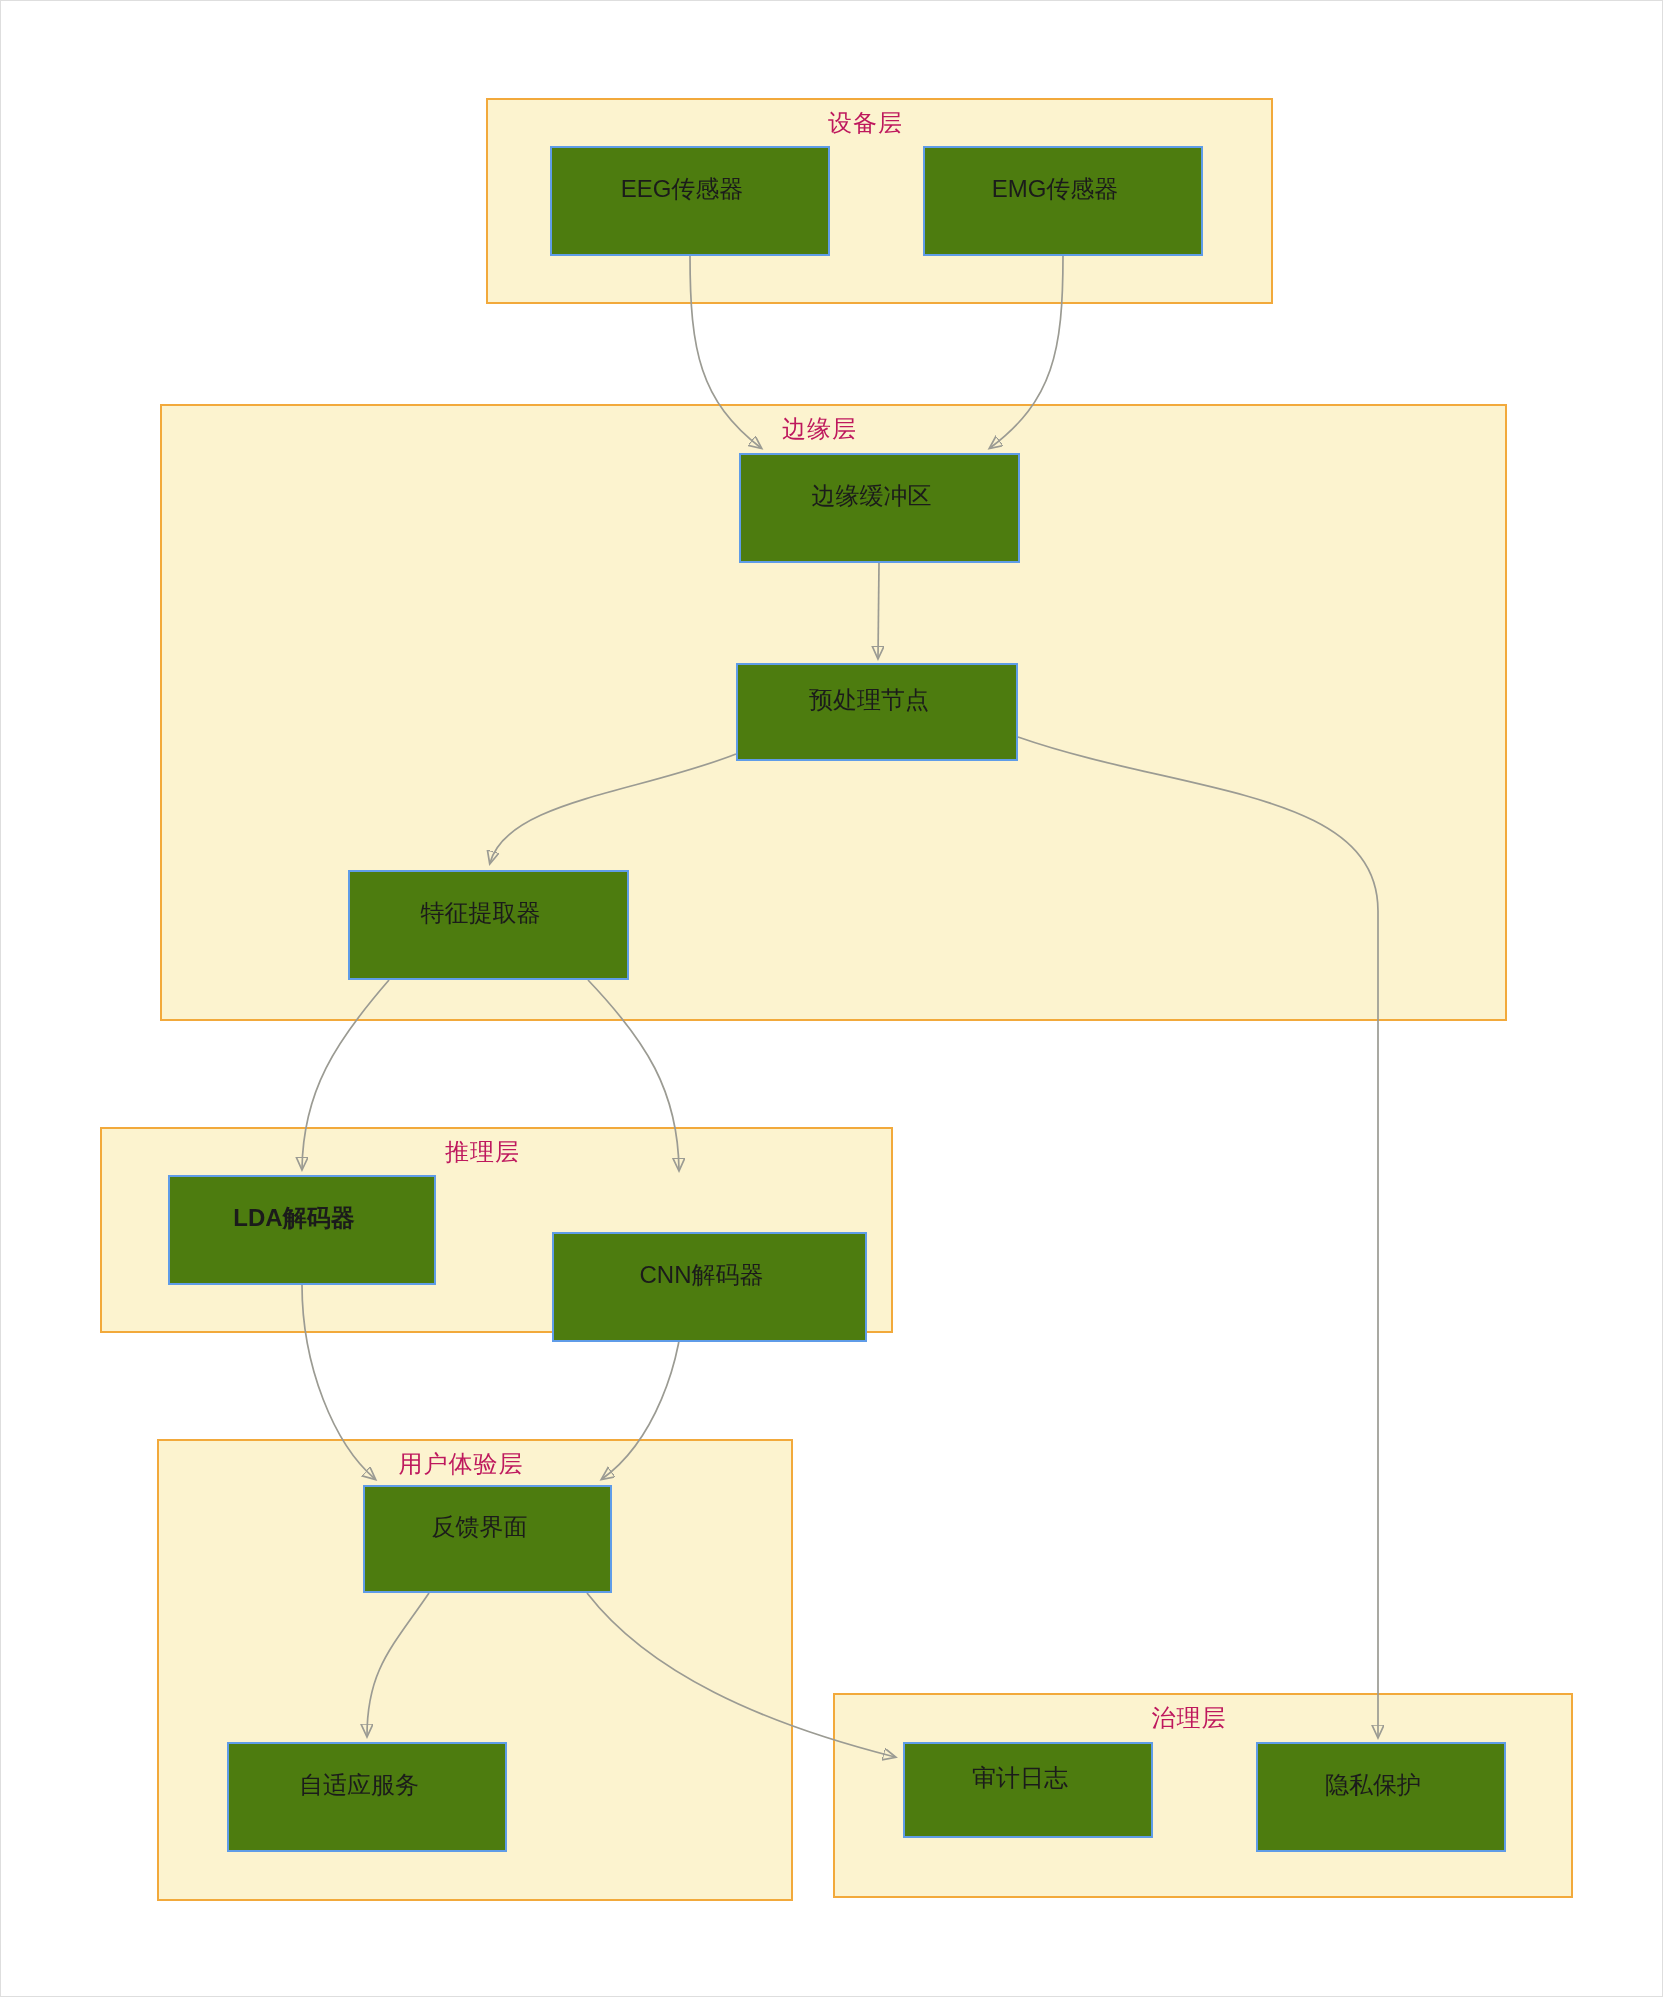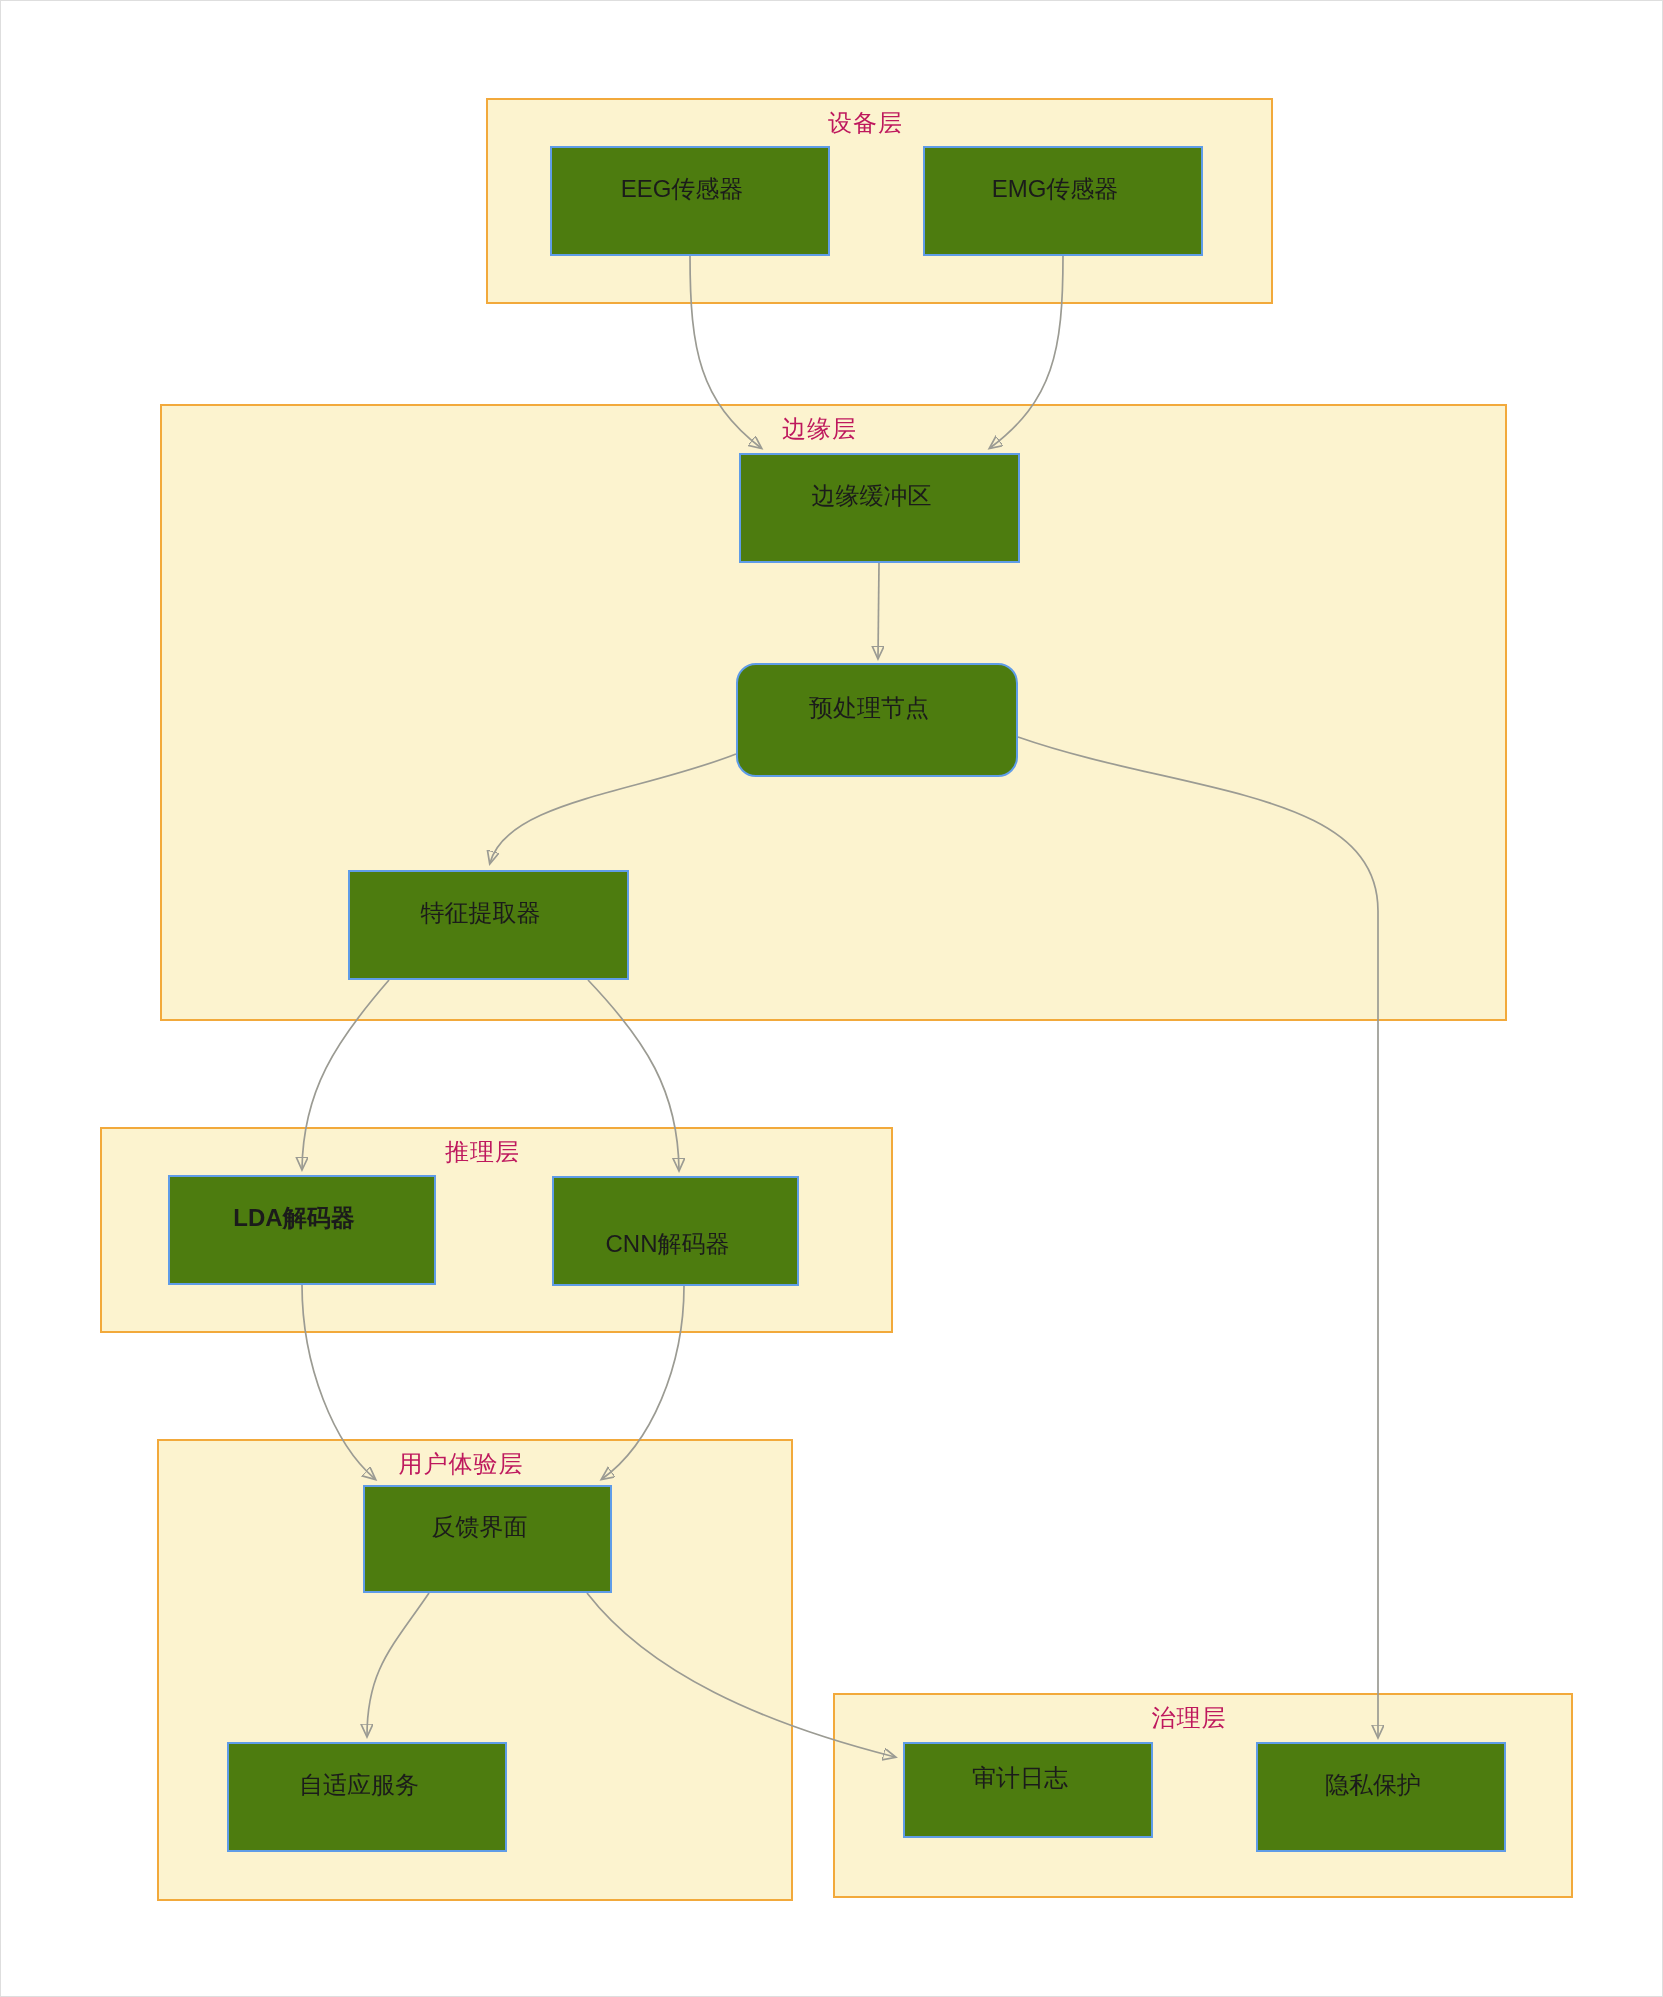--- a/index.html
+++ b/index.html
@@ -92,33 +92,33 @@
   </div>
 
   <div class="node" style="left:922px;top:145px;width:280px;height:110px;">
     <span>EMG传感器</span>
   </div>
 
   <div class="node" style="left:738px;top:452px;width:281px;height:110px;">
     <span>边缘缓冲区</span>
   </div>
 
-  <div class="node" style="left:735px;top:662px;width:282px;height:114px;border-radius:20px;">
+  <div class="node" style="left:735px;top:662px;width:282px;height:98px;">
     <span>预处理节点</span>
   </div>
 
   <div class="node" style="left:347px;top:869px;width:281px;height:110px;">
     <span>特征提取器</span>
   </div>
 
   <div class="node" style="left:167px;top:1174px;width:268px;height:110px;font-weight:bold;">
     <span>LDA解码器</span>
   </div>
 
-  <div class="node" style="left:551px;top:1175px;width:247px;height:110px;align-items:flex-end;">
+  <div class="node" style="left:551px;top:1231px;width:315px;height:110px;">
     <span>CNN解码器</span>
   </div>
 
   <div class="node" style="left:362px;top:1484px;width:249px;height:108px;">
     <span>反馈界面</span>
   </div>
 
   <div class="node" style="left:226px;top:1741px;width:280px;height:110px;">
     <span>自适应服务</span>
   </div>

